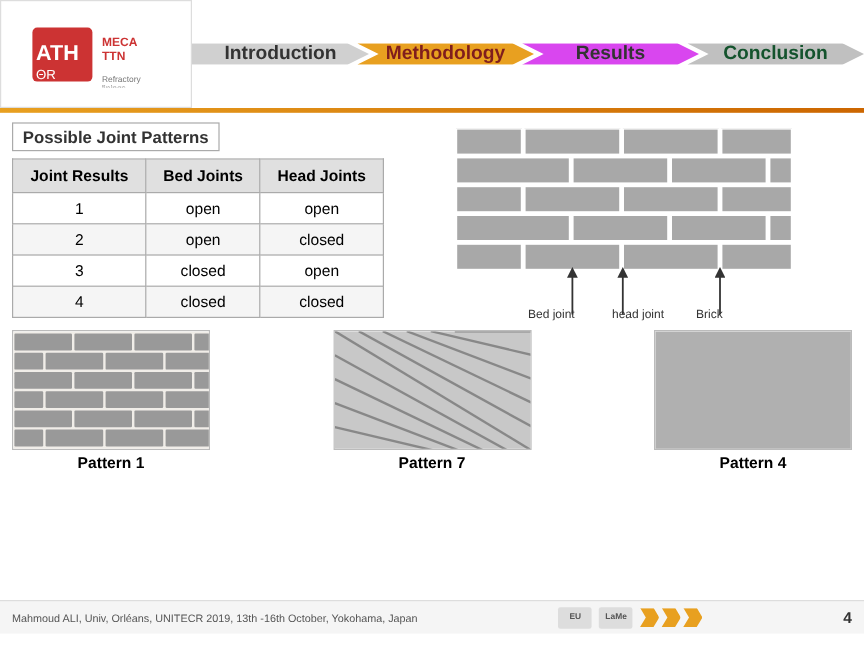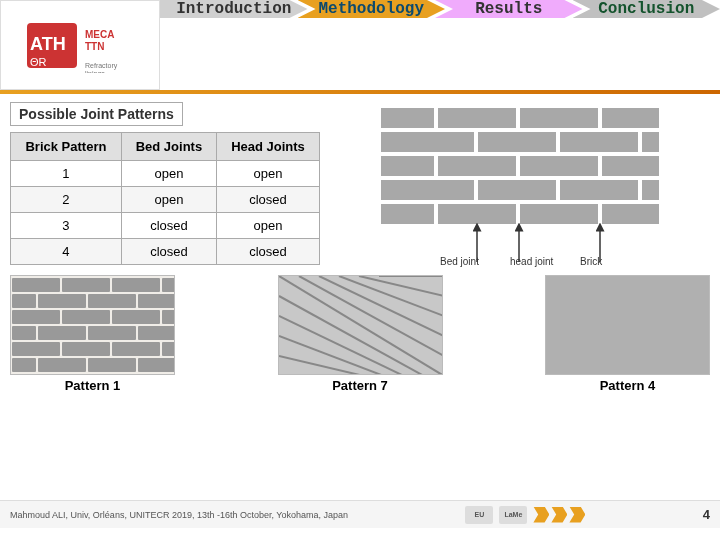--- a/index.html
+++ b/index.html
@@ -33,22 +33,21 @@
 
     .logo-box {
       display: flex;
       flex-direction: column;
       align-items: center;
     }
 
     .nav-tabs {
       display: flex;
       flex: 1;
-      align-items: flex-start;
-      font-family: Liberation Mono, monospace;
+      align-items: center;
     }
 
     .nav-tab {
       display: flex;
       align-items: center;
       justify-content: center;
       padding: 0 10px;
       font-size: 16px;
       font-weight: bold;
       text-align: center;
@@ -63,28 +62,28 @@
     .nav-tab-intro {
       background: #d0d0d0;
       color: #333;
       flex: 1;
       margin-right: -10px;
       z-index: 4;
     }
 
     .nav-tab-method {
       background: #e8a020;
-      color: #0c4a6e;
+      color: #7f1d1d;
       flex: 1;
       margin-right: -10px;
       z-index: 3;
     }
 
     .nav-tab-results {
-      background: #f0abfc;
+      background: #d946ef;
       color: #333;
       flex: 1;
       margin-right: -10px;
       z-index: 2;
     }
 
     .nav-tab-conclusion {
       background: #c0c0c0;
       color: #14532d;
       flex: 1;
@@ -291,21 +290,21 @@
 
 <div class="orange-line"></div>
 
 <div class="main-content">
 
   <div class="left-panel">
     <div class="section-title">Possible Joint Patterns</div>
     <table class="joint-table">
       <thead>
         <tr>
-          <th>Brick Pattern</th>
+          <th>Joint Results</th>
           <th>Bed Joints</th>
           <th>Head Joints</th>
         </tr>
       </thead>
       <tbody id="table-body">
           <tr>
             <td>1</td>
             <td>open</td>
             <td>open</td>
           </tr>

